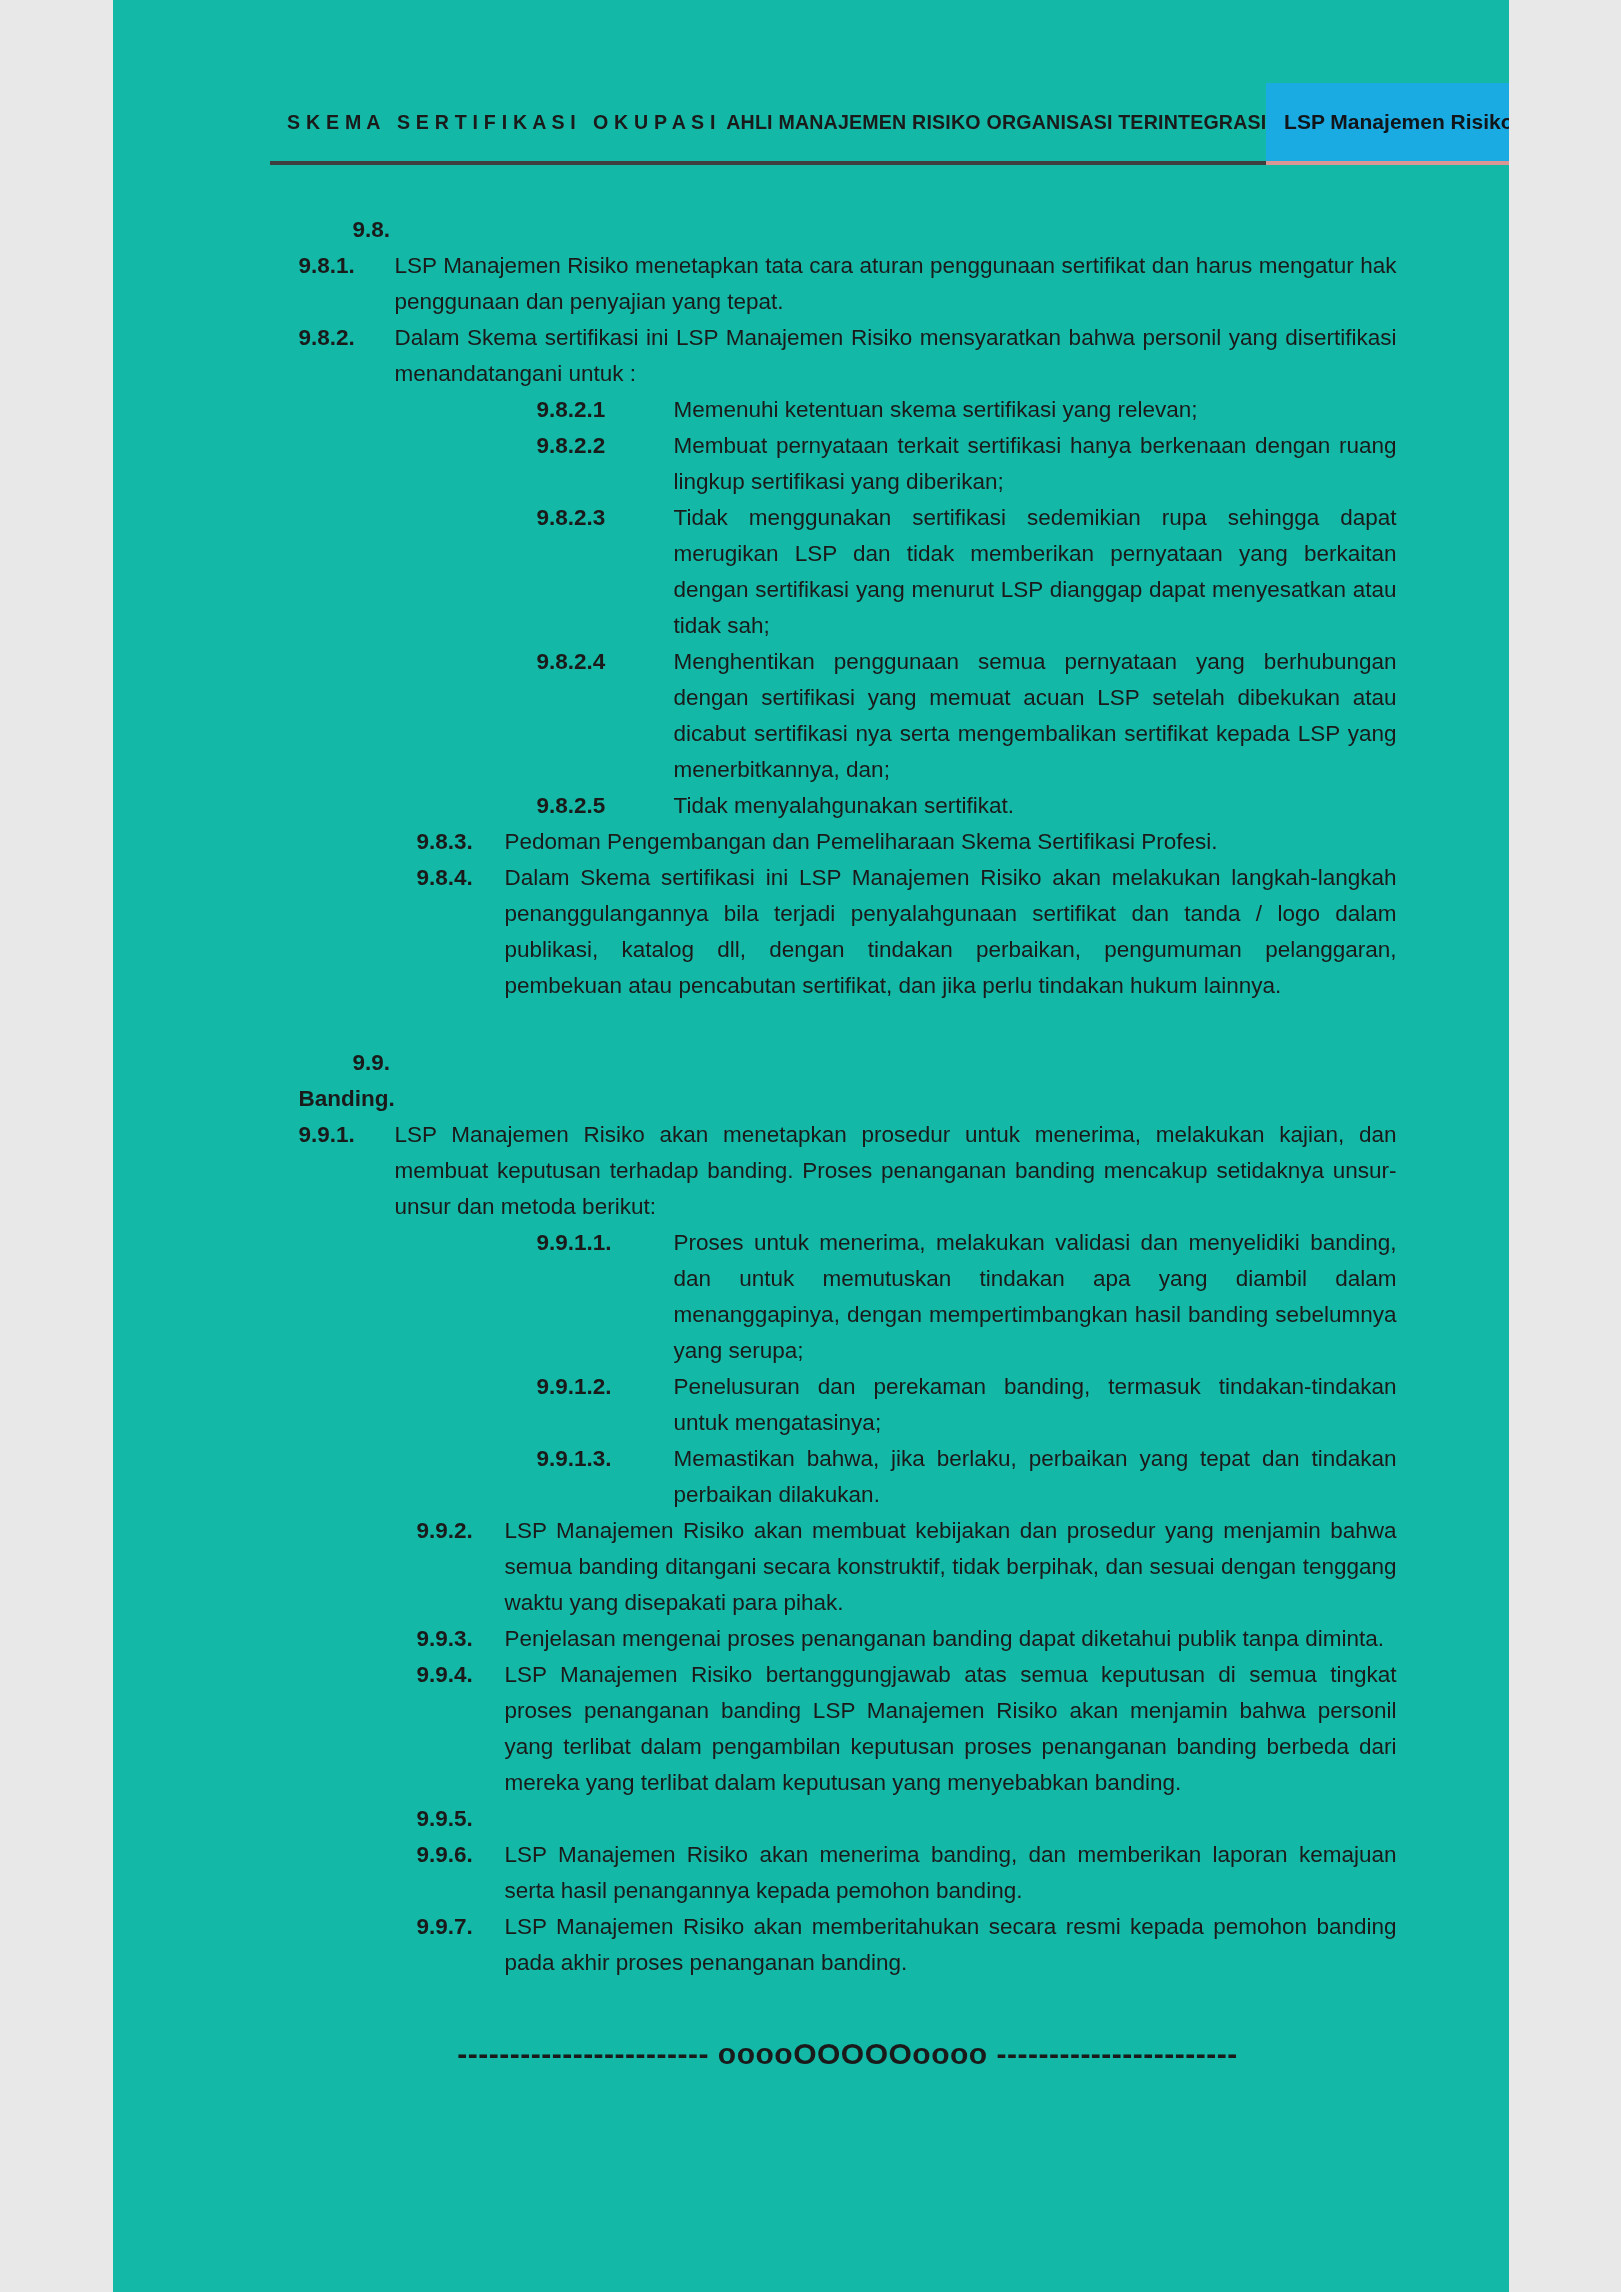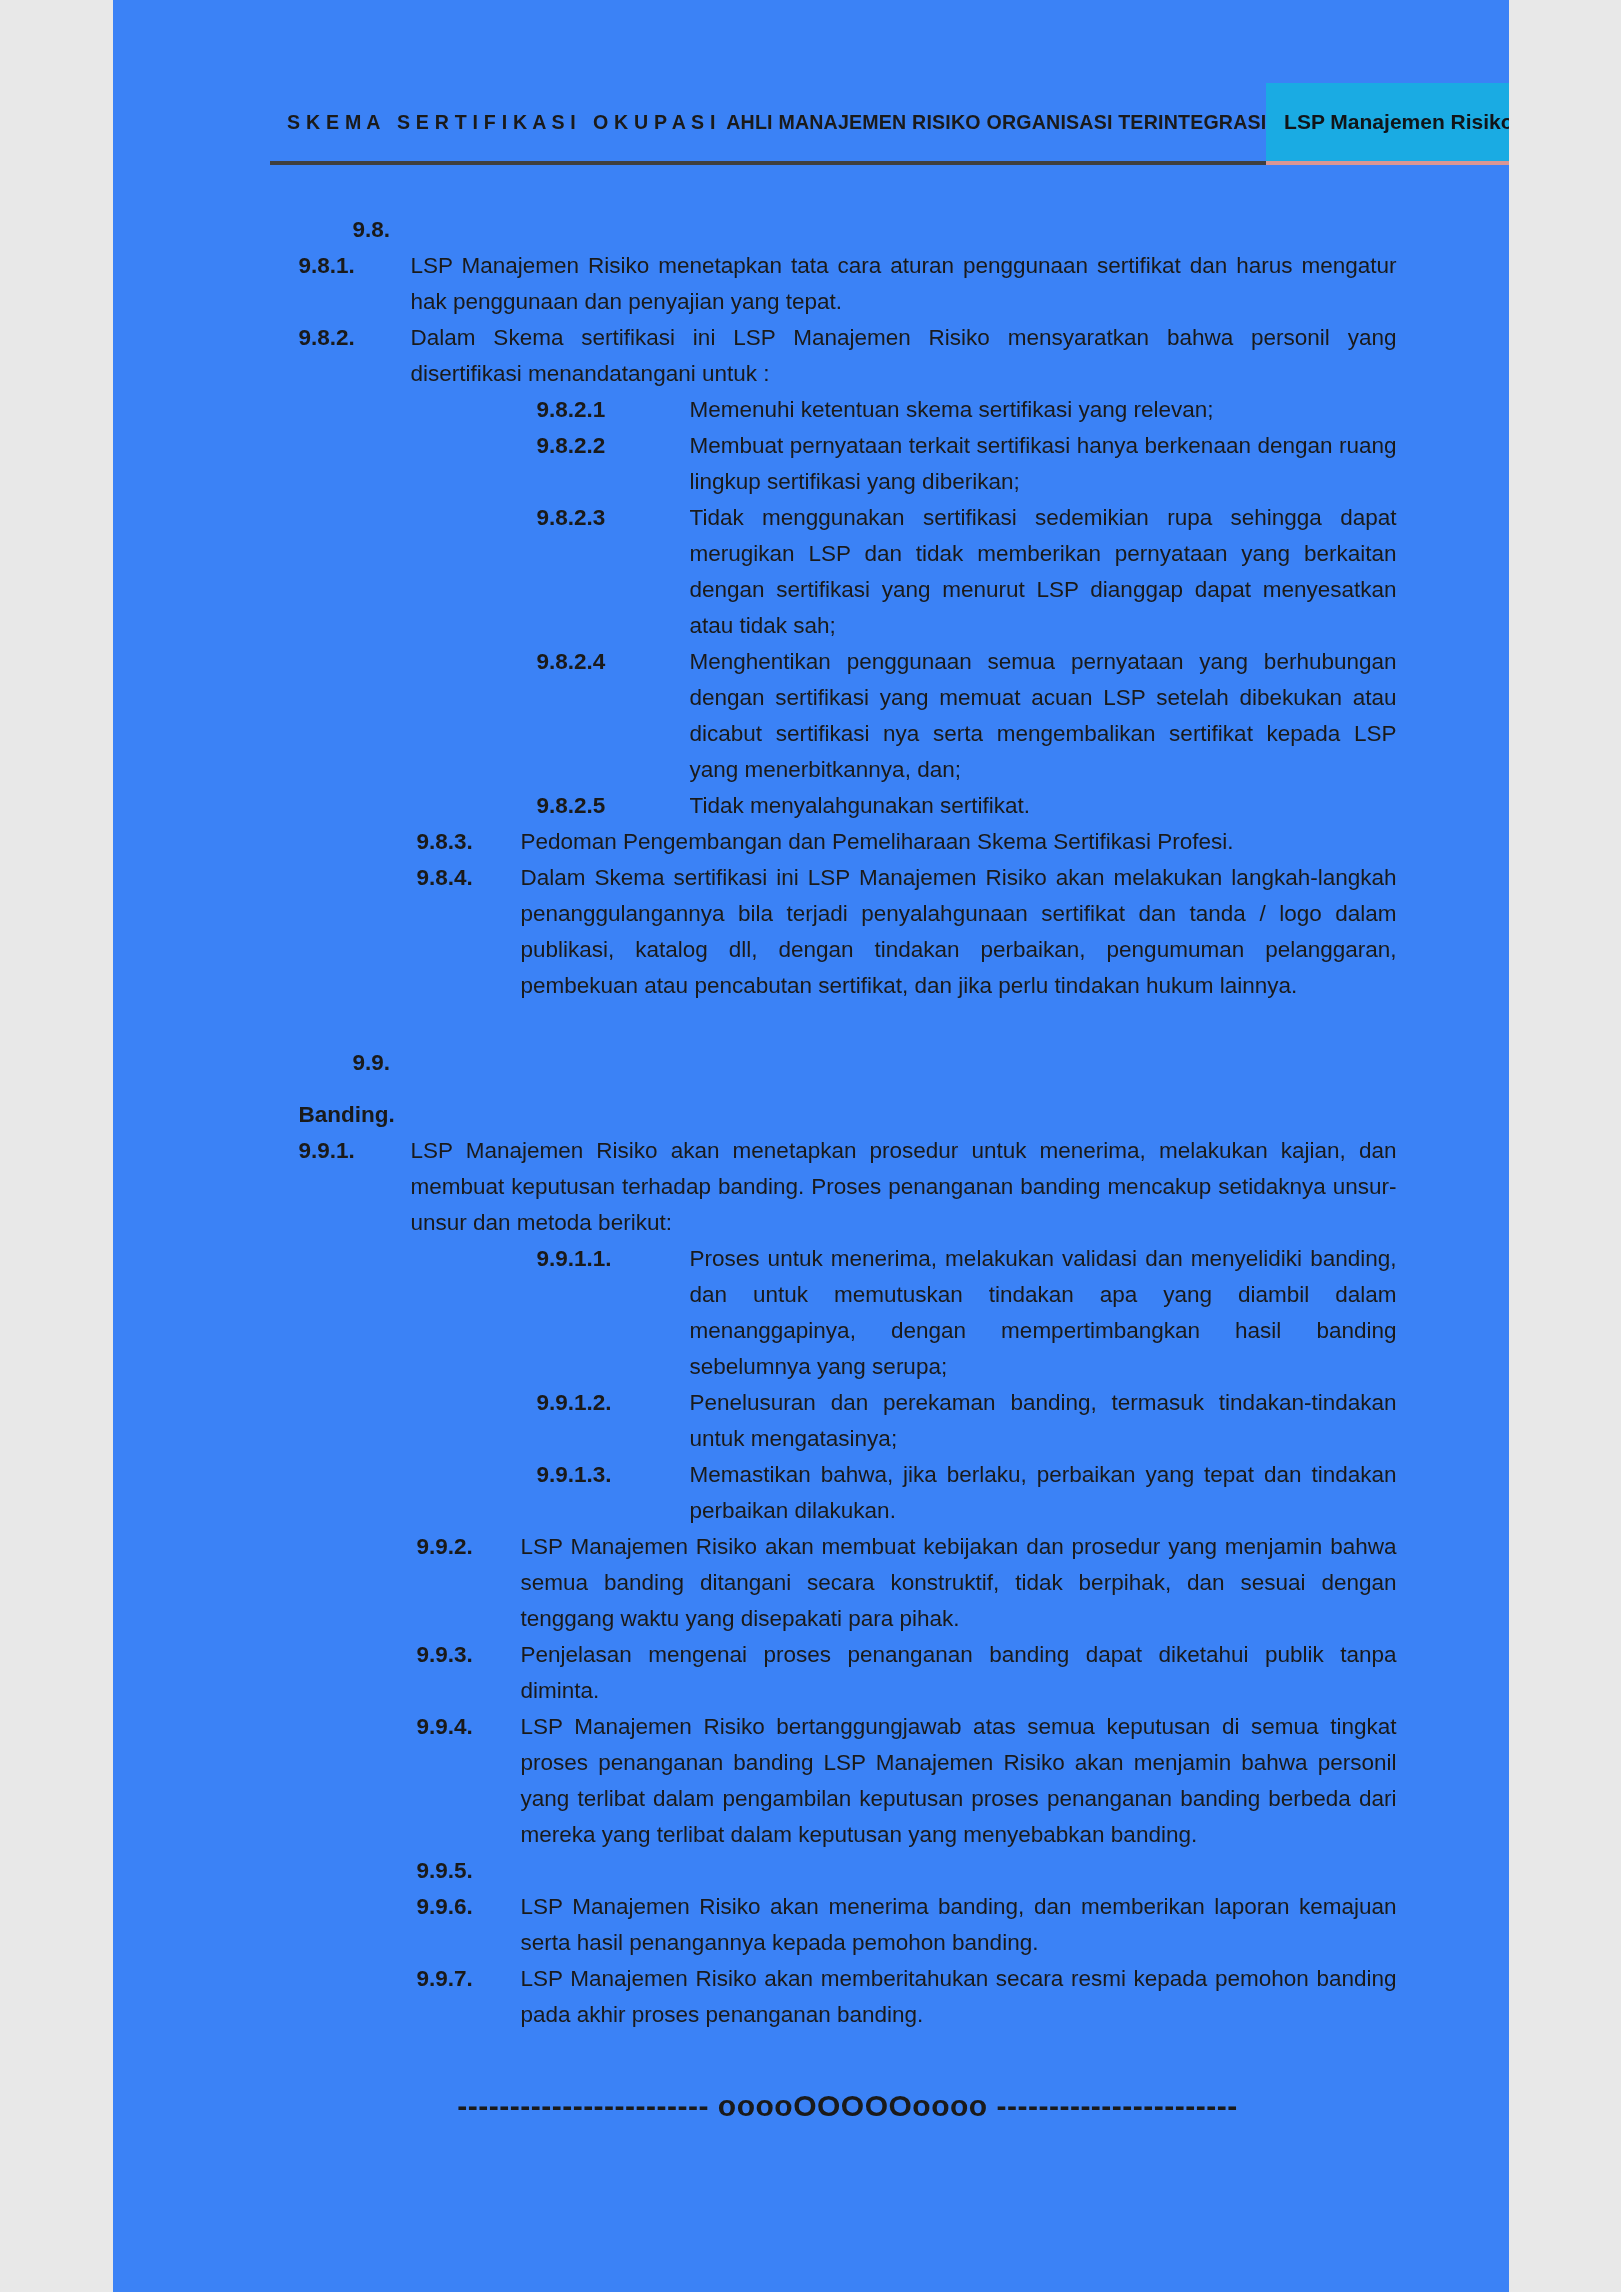--- a/index.html
+++ b/index.html
@@ -1,19 +1,19 @@
 <!DOCTYPE html>
 <html style="--accent_cyan: #1aabe3; --salmon: #d99694; --rule_dark: #3f3f3f;"><head>
 <meta charset="utf-8">
 <style>
   html,body{margin:0;padding:0;background:#e8e8e8;}
   .page{
     position:relative;
     width:1396px;height:2293px;
-    background:#3b82f6;
+    background:#14b8a6;
     font-family:"Liberation Sans",sans-serif;
     color:#1a1a1a;
     overflow:hidden;
     margin:0 auto;
   }
   
   .header{
     margin:83px 110px 0 157px;
     display:flex;
     align-items:stretch;
@@ -37,21 +37,21 @@
     font-weight:bold;font-size:21px;
     color:#111418;
     white-space:nowrap;
   }
   
   .body{
     margin:47px 112px 0 186px;
     font-size:22.5px;
     line-height:36px;
   }
-  .row{display:flex;gap:16px;}
+  .row{display:flex;}
   .row .num{flex:none;font-weight:bold;}
   .row .txt{flex:1;text-align:justify;}
   .row.heading .txt{font-weight:bold;text-align:left;}
   .l1 .num{margin-left:54px;width:88px;}
   .l2 .num{width:96px;}
   .l2b .num{margin-left:118px;width:88px;}
   .l3 .num{margin-left:238px;width:137px;}
   .gap-top{margin-top:41px;flex-direction:column;}
   .separator{
     margin-top:55px;

